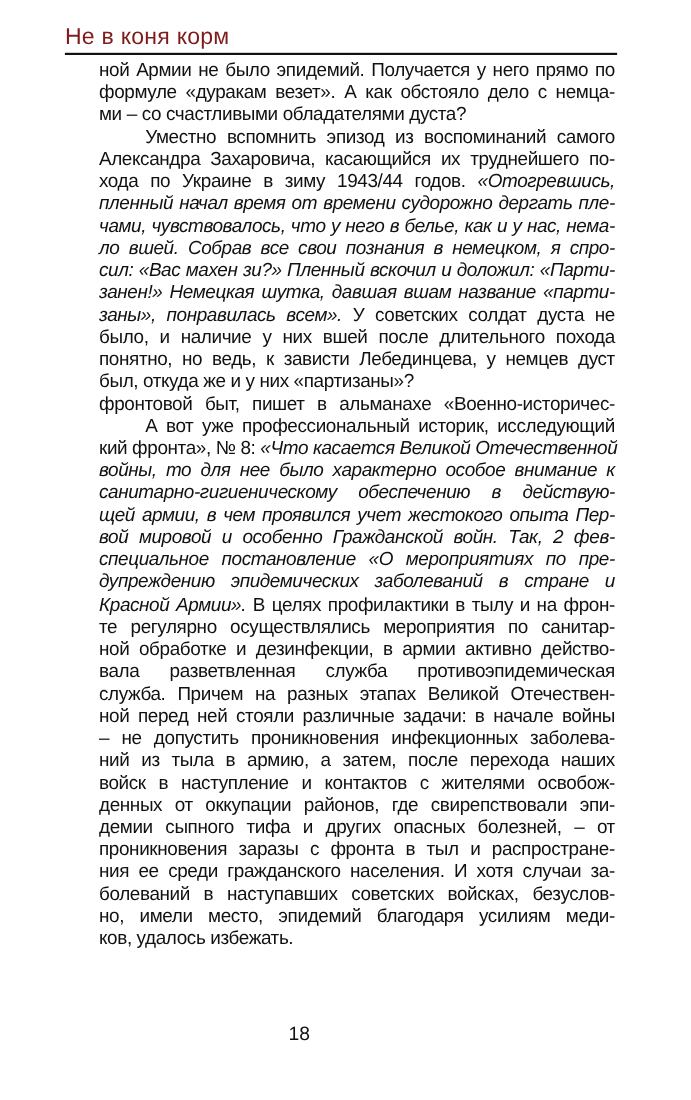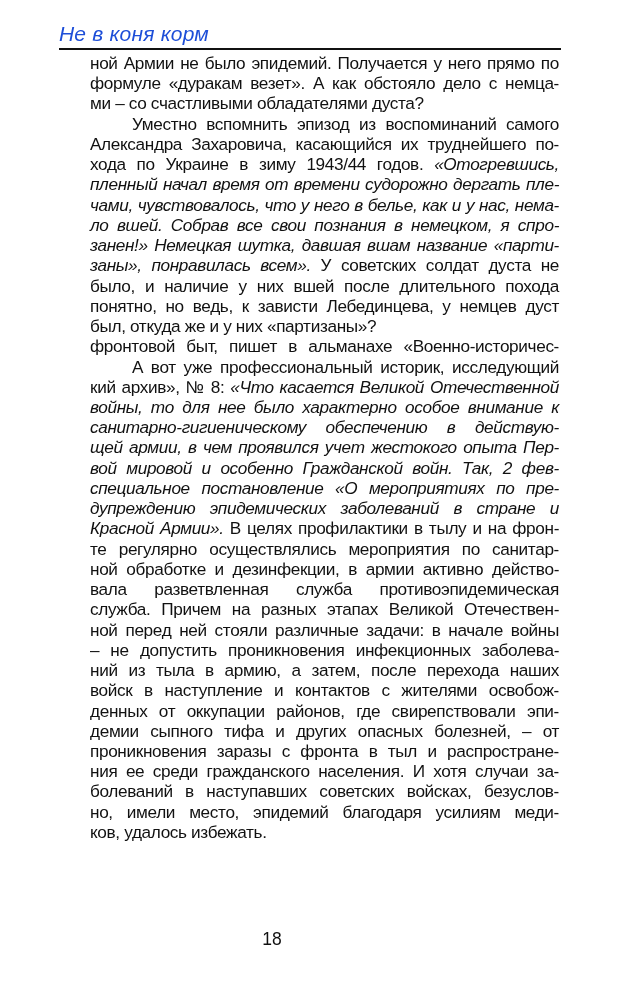--- a/index.html
+++ b/index.html
@@ -2,21 +2,21 @@
 <html><head>
 <meta charset="utf-8">
 <style>
   html, body { margin: 0; padding: 0; }
   body {
     width: 628px; height: 1000px; background: #ffffff; position: relative; overflow: hidden;
     font-family: "Liberation Sans", sans-serif; color: #111111;
   }
   .running-head {
     position: absolute; left: 59px; top: 22px;
-    font-size: 21px; line-height: 24px; letter-spacing: 0.2px; color: #1d4ed8; font-style: italic;
+    font-size: 21px; line-height: 24px; letter-spacing: 0.2px; color: #7f1d1d;
   }
   .head-rule {
     position: absolute; left: 59px; top: 48px; width: 502px; height: 2px; background: #111;
   }
   .body-text {
     position: absolute; left: 60px; top: 53px; width: 499px;
   }
   .ln {
     display: block; height: 20.24px; line-height: 20.24px;
     font-size: 17.2px; white-space: nowrap;
@@ -40,28 +40,29 @@
 <div class="body-text" id="body-text">
     <div class="ln"><span>ной Армии не было эпидемий. Получается у него прямо по</span></div>
     <div class="ln"><span>формуле «дуракам везет». А как обстояло дело с немца-</span></div>
     <div class="ln last"><span>ми – со счастливыми обладателями дуста?</span></div>
     <div class="ln indent"><span>Уместно вспомнить эпизод из воспоминаний самого</span></div>
     <div class="ln"><span>Александра Захаровича, касающийся их труднейшего по-</span></div>
     <div class="ln"><span>хода по Украине в зиму 1943/44 годов. </span><span class="it">«Отогревшись,</span></div>
     <div class="ln"><span class="it">пленный начал время от времени судорожно дергать пле-</span></div>
     <div class="ln"><span class="it">чами, чувствовалось, что у него в белье, как и у нас, нема-</span></div>
     <div class="ln"><span class="it">ло вшей. Собрав все свои познания в немецком, я спро-</span></div>
+    <div class="ln"><span class="it">сил: «Вас махен зи?» Пленный вскочил и доложил: «Парти-</span></div>
     <div class="ln"><span class="it">занен!» Немецкая шутка, давшая вшам название «парти-</span></div>
     <div class="ln"><span class="it">заны», понравилась всем». </span><span>У советских солдат дуста не</span></div>
     <div class="ln"><span>было, и наличие у них вшей после длительного похода</span></div>
     <div class="ln"><span>понятно, но ведь, к зависти Лебединцева, у немцев дуст</span></div>
     <div class="ln last"><span>был, откуда же и у них «партизаны»?</span></div>
     <div class="ln"><span>фронтовой быт, пишет в альманахе «Военно-историчес-</span></div>
     <div class="ln indent"><span>А вот уже профессиональный историк, исследующий</span></div>
-    <div class="ln"><span>кий архив», № 8: </span><span class="it">«Что касается Великой Отечественной</span></div>
+    <div class="ln"><span>кий фронта», № 8: </span><span class="it">«Что касается Великой Отечественной</span></div>
     <div class="ln"><span class="it">войны, то для нее было характерно особое внимание к</span></div>
     <div class="ln"><span class="it">санитарно-гигиеническому обеспечению в действую-</span></div>
     <div class="ln"><span class="it">щей армии, в чем проявился учет жестокого опыта Пер-</span></div>
     <div class="ln"><span class="it">вой мировой и особенно Гражданской войн. Так, 2 фев-</span></div>
     <div class="ln"><span class="it">специальное постановление «О мероприятиях по пре-</span></div>
     <div class="ln"><span class="it">дупреждению эпидемических заболеваний в стране и</span></div>
     <div class="ln"><span class="it">Красной Армии». </span><span>В целях профилактики в тылу и на фрон-</span></div>
     <div class="ln"><span>те регулярно осуществлялись мероприятия по санитар-</span></div>
     <div class="ln"><span>ной обработке и дезинфекции, в армии активно действо-</span></div>
     <div class="ln"><span>вала разветвленная служба противоэпидемическая</span></div>

